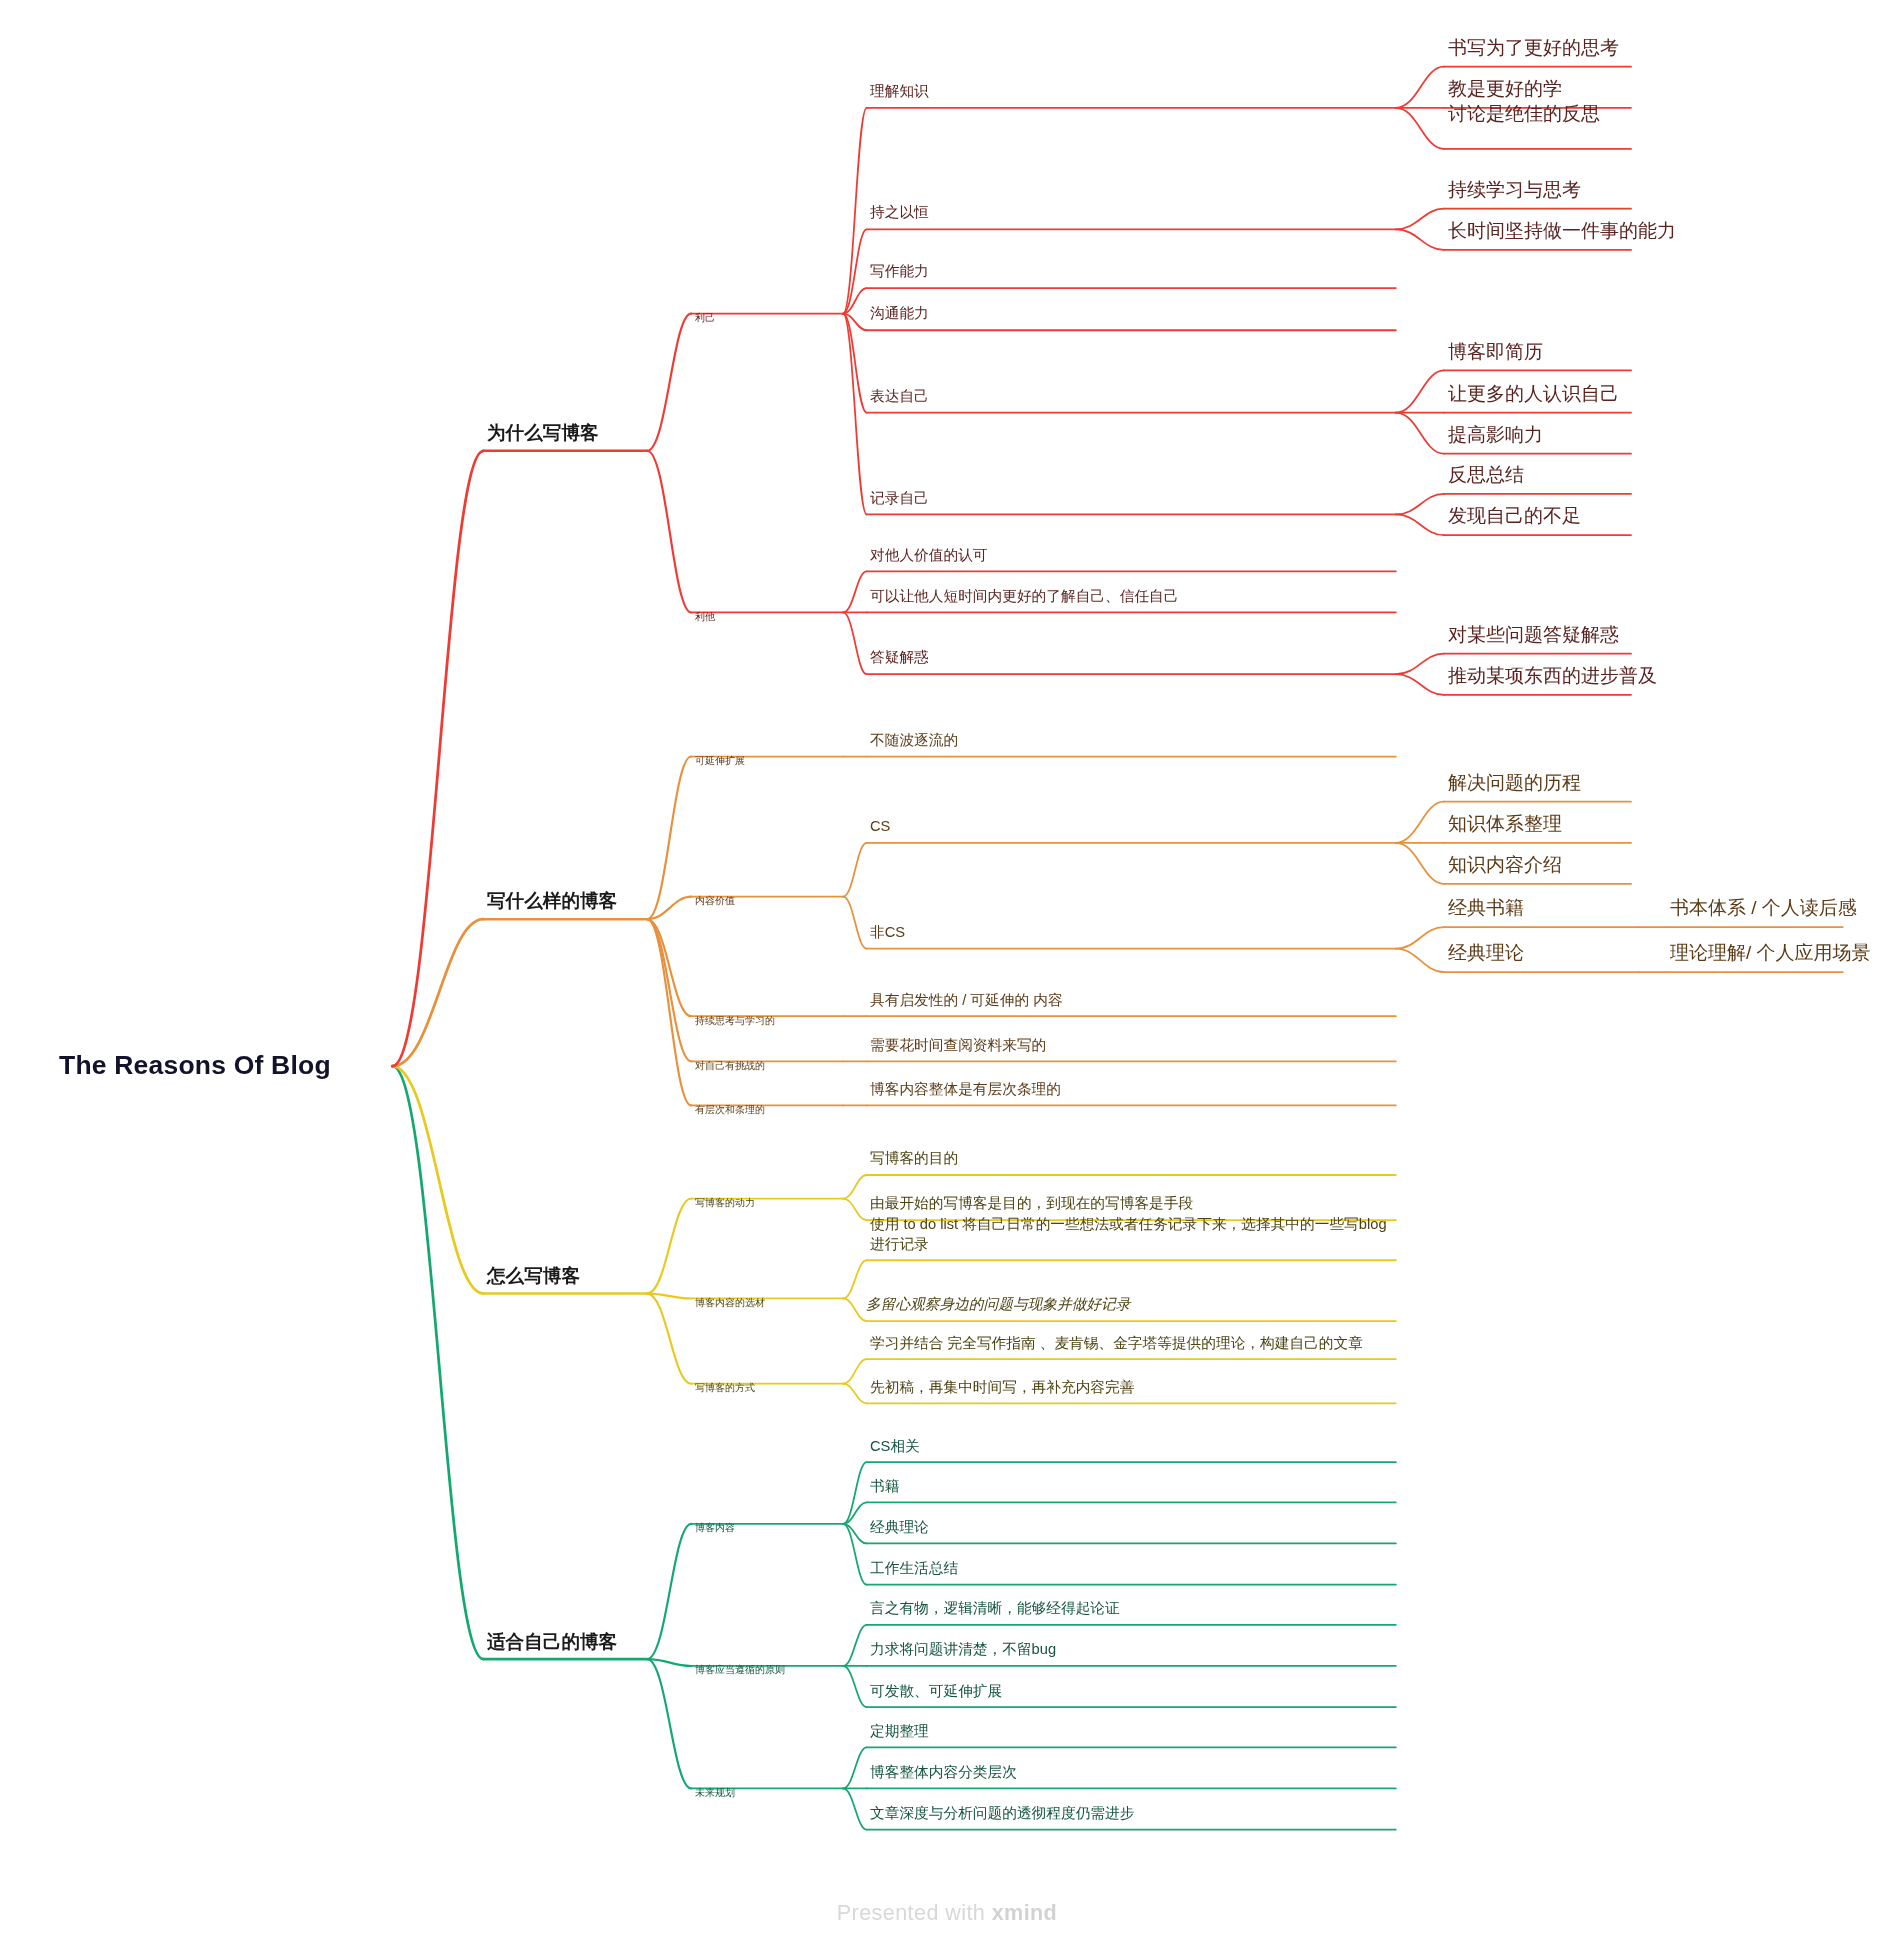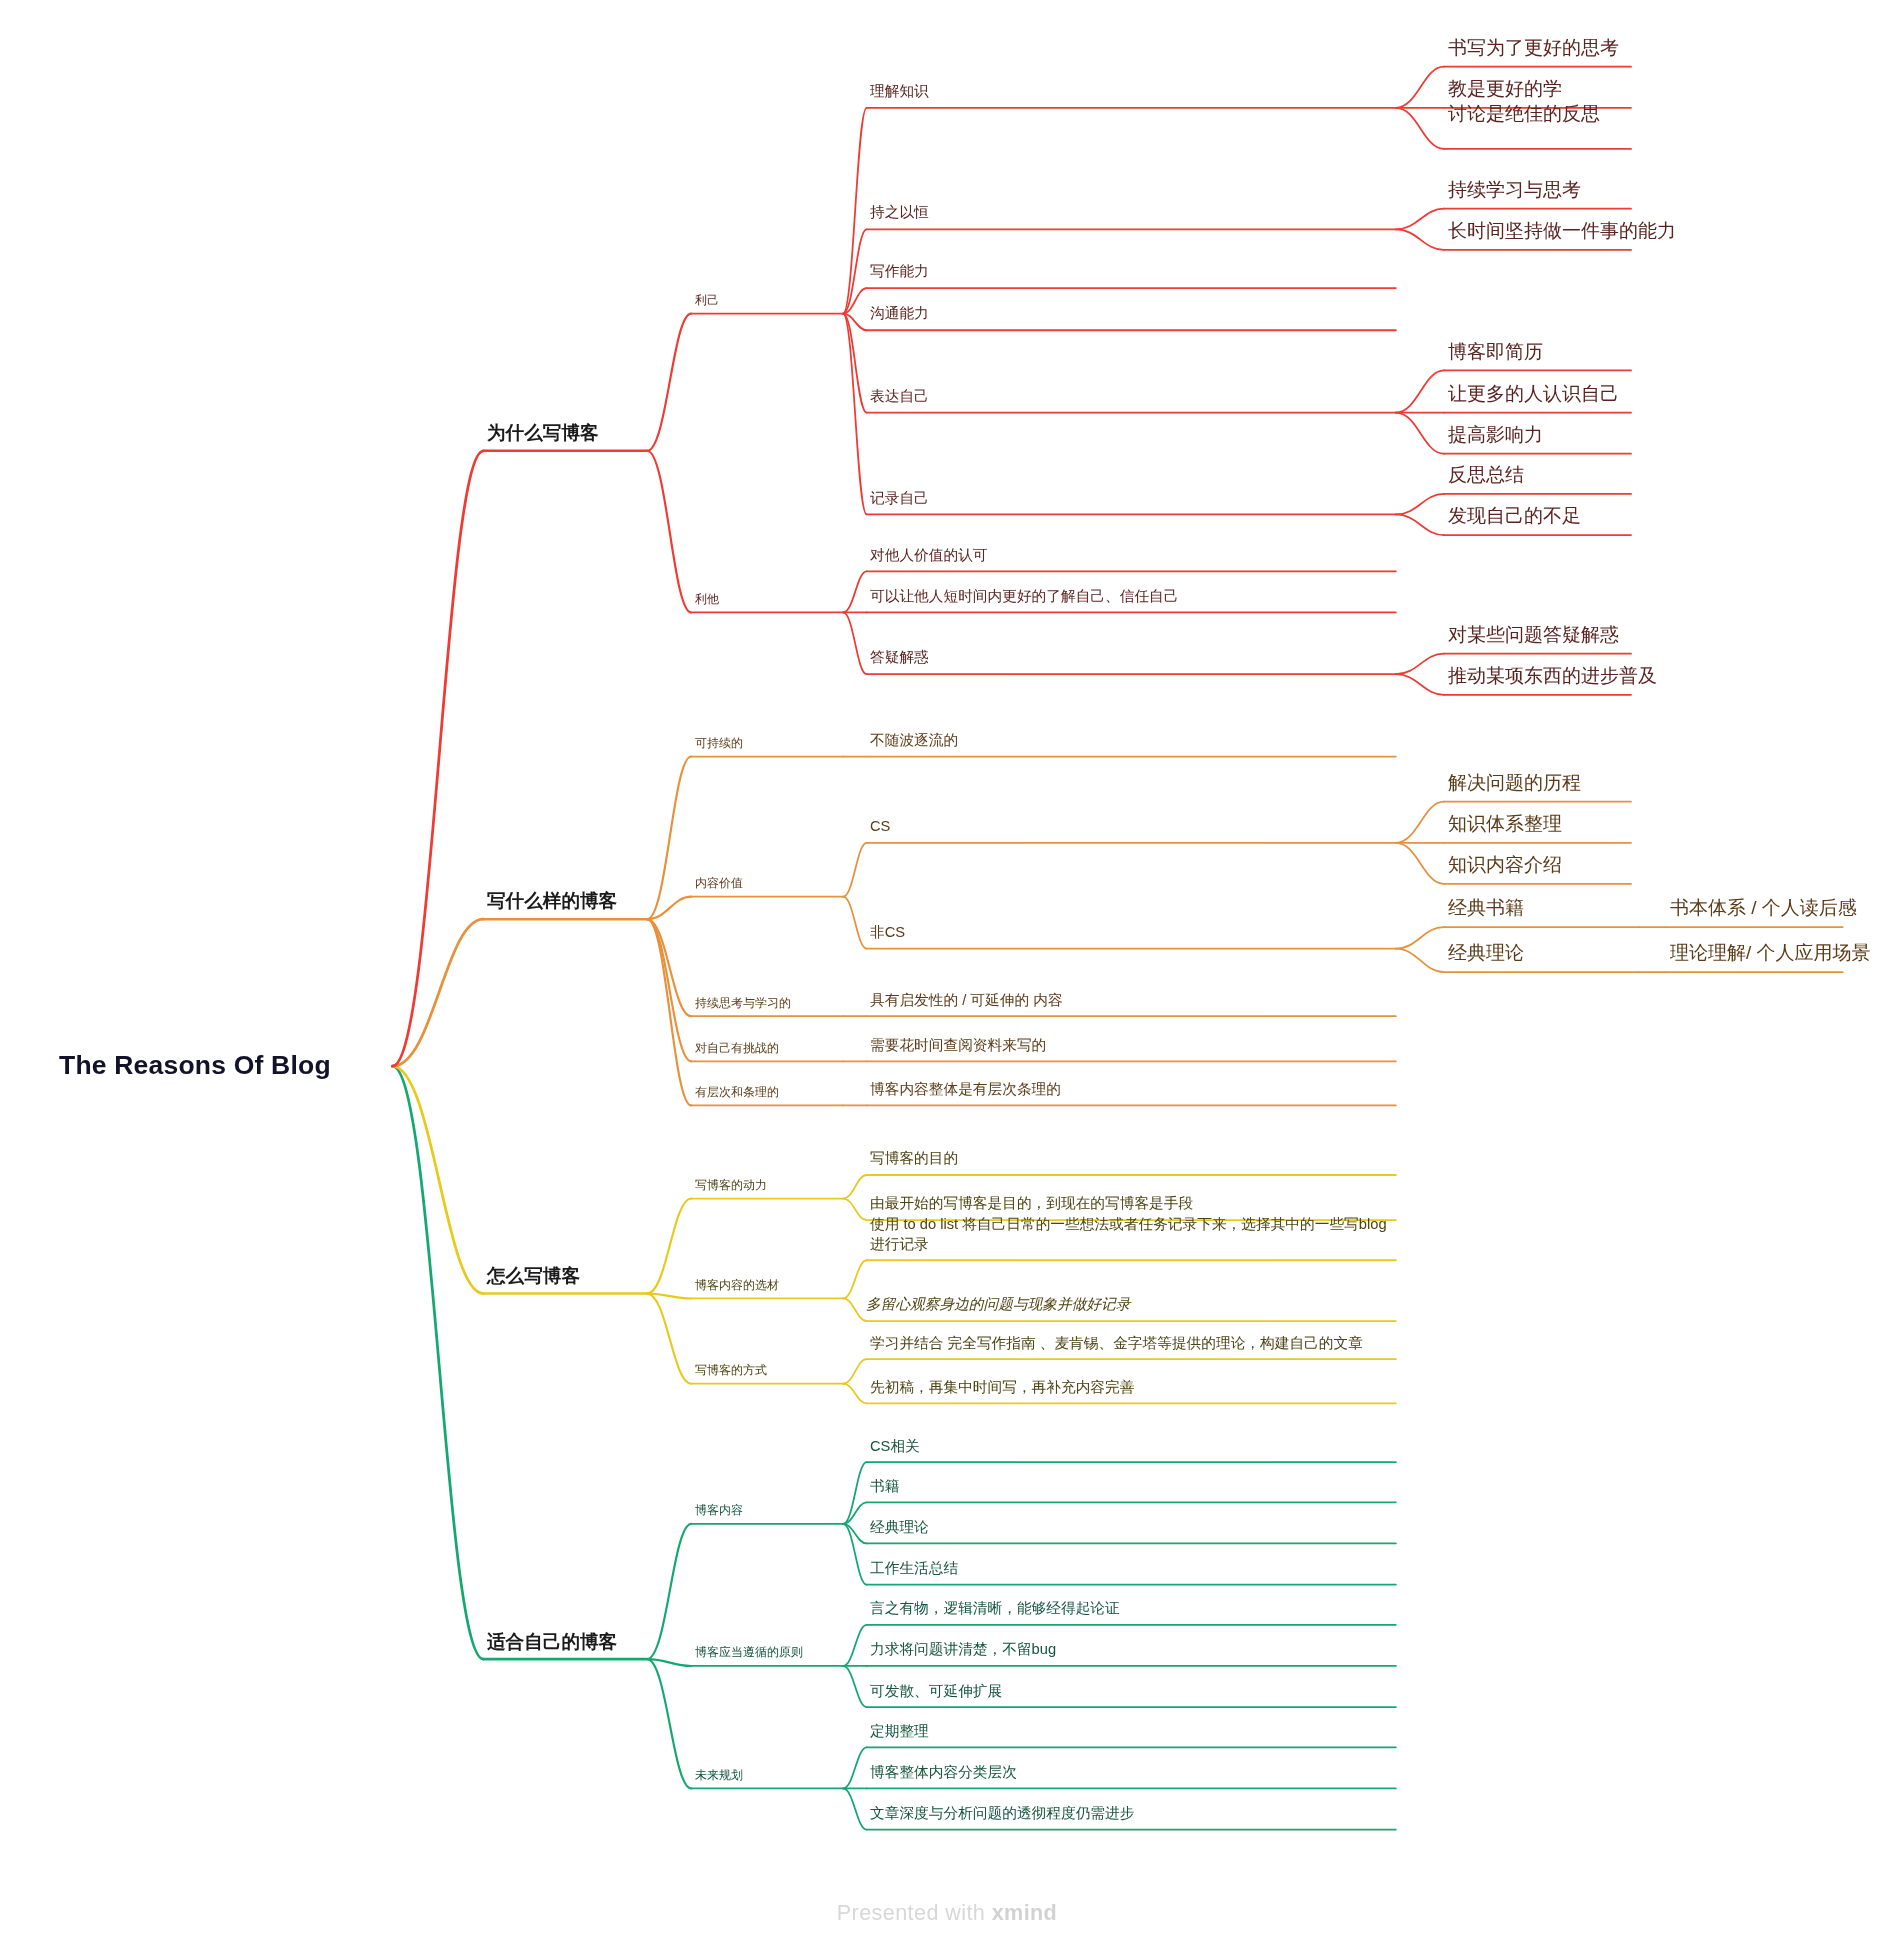--- a/index.html
+++ b/index.html
@@ -39,21 +39,21 @@
     font-weight: bold;
     color: #12122b;
     letter-spacing: 0.2px;
     transform: translateY(-50%);
   }
   .lvl1 {
     font-size: 18.6px;
     font-weight: bold;
     color: #1b1b1b;
   }
-  .lvl2 { font-size: 12px; }
+  .lvl2 { font-size: 10px; margin-top: 16px; }
   .lvl3 { font-size: 14.7px; }
   .lvl4 { font-size: 19px; }
   .c-red   { color: #5a2320; }
   .c-orange{ color: #5b3a16; }
   .c-yellow{ color: #4c4312; }
   .c-green { color: #13543c; }
   .c-dark  { color: #1b1b1b; }
   #footer {
     position: absolute;
     left: 0;
@@ -228,21 +228,21 @@
       <div class="node lvl3 c-red" style="left: 870px; top: 509px;">记录自己</div>
       <div class="node lvl4 c-red" style="left: 1448px; top: 488px;">反思总结</div>
       <div class="node lvl4 c-red" style="left: 1448px; top: 529px;">发现自己的不足</div>
       <div class="node lvl2 c-red" style="left: 695px; top: 607px;">利他</div>
       <div class="node lvl3 c-red" style="left: 870px; top: 566px;">对他人价值的认可</div>
       <div class="node lvl3 c-red" style="left: 870px; top: 607px;">可以让他人短时间内更好的了解自己、信任自己</div>
       <div class="node lvl3 c-red" style="left: 870px; top: 668px;">答疑解惑</div>
       <div class="node lvl4 c-red" style="left: 1448px; top: 648px;">对某些问题答疑解惑</div>
       <div class="node lvl4 c-red" style="left: 1448px; top: 689px;">推动某项东西的进步普及</div>
       <div class="node lvl1 c-dark" style="left: 487px; top: 913px;">写什么样的博客</div>
-      <div class="node lvl2 c-orange" style="left: 695px; top: 751px;">可持续的</div>
+      <div class="node lvl2 c-orange" style="left: 695px; top: 751px;">可延伸扩展</div>
       <div class="node lvl3 c-orange" style="left: 870px; top: 751px;">不随波逐流的</div>
       <div class="node lvl2 c-orange" style="left: 695px; top: 891px;">内容价值</div>
       <div class="node lvl3 c-orange" style="left: 870px; top: 837px;">CS</div>
       <div class="node lvl4 c-orange" style="left: 1448px; top: 796px;">解决问题的历程</div>
       <div class="node lvl4 c-orange" style="left: 1448px; top: 837px;">知识体系整理</div>
       <div class="node lvl4 c-orange" style="left: 1448px; top: 878px;">知识内容介绍</div>
       <div class="node lvl3 c-orange" style="left: 870px; top: 943px;">非CS</div>
       <div class="node lvl4 c-orange" style="left: 1448px; top: 921px;">经典书籍</div>
       <div class="node lvl4 c-orange" style="left: 1670px; top: 921px;">书本体系 / 个人读后感</div>
       <div class="node lvl4 c-orange" style="left: 1448px; top: 966px;">经典理论</div>

